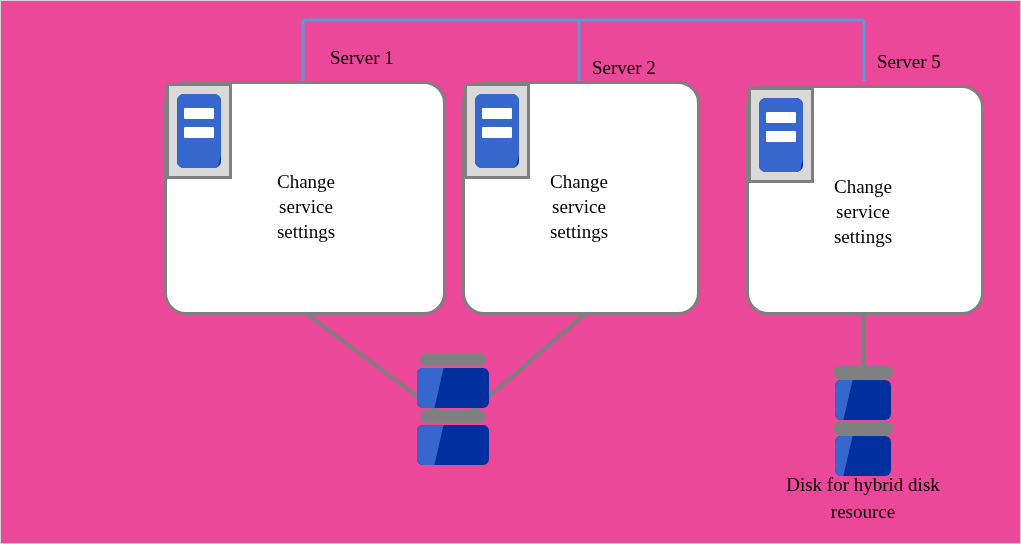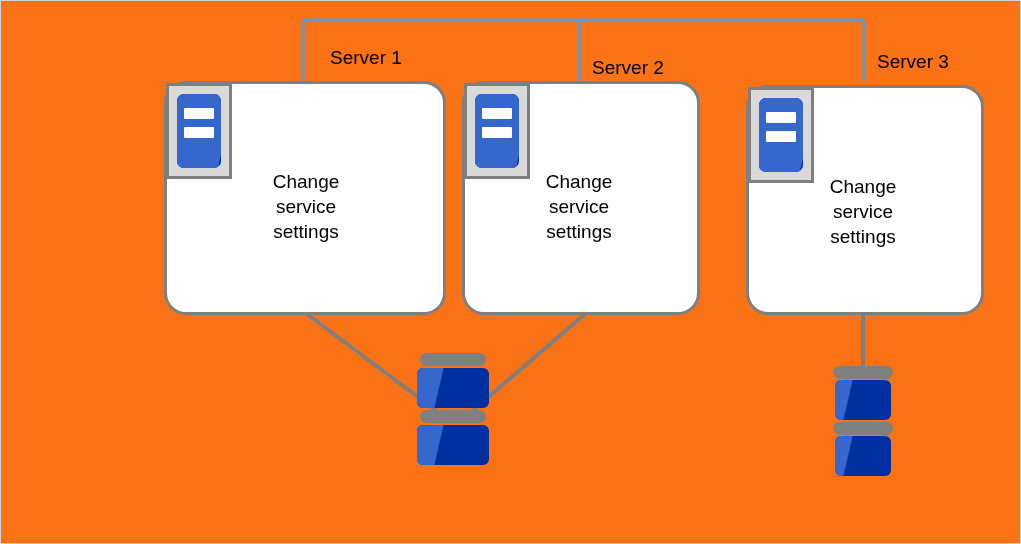--- a/index.html
+++ b/index.html
@@ -4,25 +4,25 @@
 <style>
   html, body {
     margin: 0;
     padding: 0;
     background: #ffffff;
   }
   #canvas {
     position: relative;
     width: 1021px;
     height: 544px;
-    background: #f97316;
+    background: #ec4899;
     border: 1px solid #d4d4d4;
     box-sizing: border-box;
     overflow: hidden;
-    font-family: Liberation Sans, sans-serif;
+    font-family: Liberation Serif, serif;
   }
   #svg-layer {
     position: absolute;
     left: 0;
     top: 0;
     width: 1021px;
     height: 544px;
   }
 
   
@@ -168,21 +168,21 @@
     <div class="server-icon-inner">
       <span class="icon-bar b1"></span>
       <span class="icon-bar b2"></span>
     </div>
   </div>
 
   <div class="server-text" style="left:507px; top:168px; width:142px;">Change
 service
 settings</div>
 
-  <div class="server-label" style="left:876px; top:51px;">Server 3</div>
+  <div class="server-label" style="left:876px; top:51px;">Server 5</div>
 
   <div class="server-box" style="left:745px; top:84px; width:238px; height:230px;"></div>
 
   <div class="server-icon" style="left:747px; top:86px;">
     <div class="server-icon-inner">
       <span class="icon-bar b1"></span>
       <span class="icon-bar b2"></span>
     </div>
   </div>
 
@@ -198,14 +198,16 @@
   </div>
 
 
   <div class="disk" style="left:832px; top:365px; width:60px; height:100px;">
     <span class="disk-bar" style="left:0px; top:0px; width:60px;"></span>
     <div class="disk-platter" style="left:2px; top:14px; width:56px; height:40px;"></div>
     <span class="disk-bar" style="left:0px; top:56px; width:60px;"></span>
     <div class="disk-platter" style="left:2px; top:70px; width:56px; height:40px;"></div>
   </div>
 
+  <div class="disk-caption" style="left:742px; top:470px; width:240px;">Disk for hybrid disk
+resource</div>
 
 </div>
 
 </body></html>

